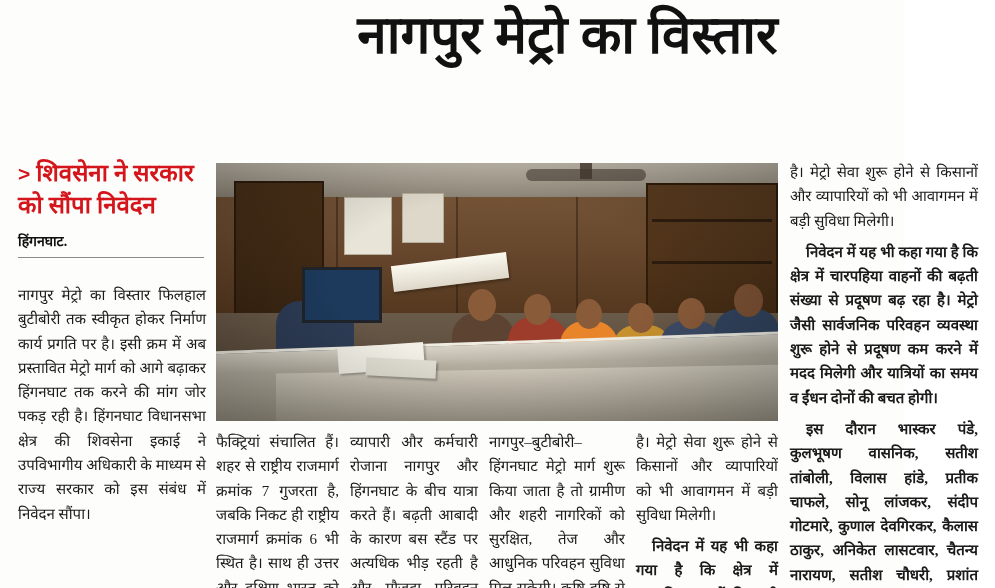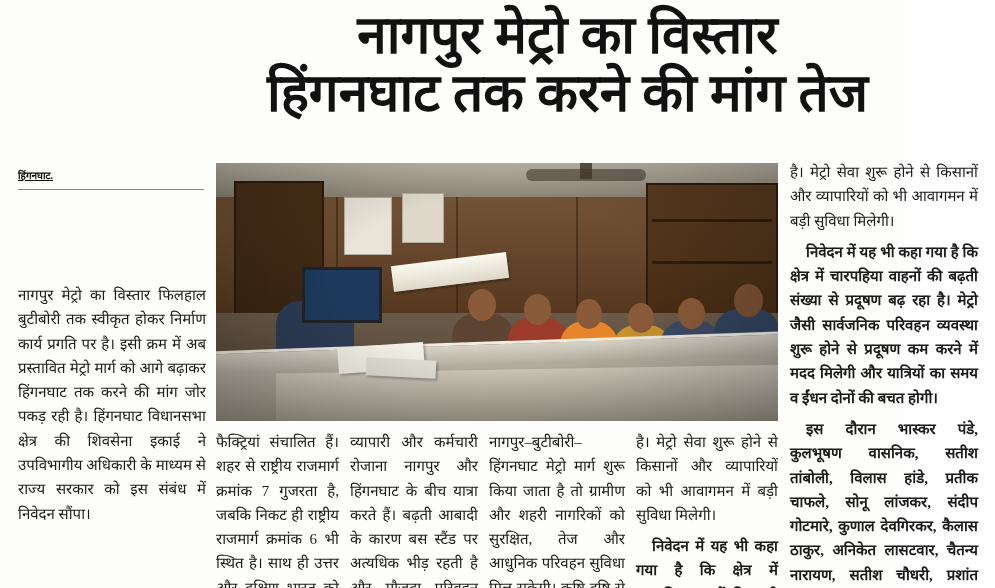--- a/index.html
+++ b/index.html
@@ -60,22 +60,21 @@
   }
   .kicker-text .arrow {
     font-family: "Liberation Sans", sans-serif;
     font-size: 21px;
   }
   .dateline {
     margin-top: 10px;
     color: #111111;
     font-family: "Liberation Serif", serif;
     font-weight: bold;
-    font-size: 10px;
-    text-decoration: underline;
+    font-size: 14px;
   }
   .rule {
     margin-top: 7px;
     border-top: 1px solid #8a8a8a;
     width: 186px;
   }
 
   .body-col {
     color: #1a1a1a;
     font-family: "Liberation Serif", serif;
@@ -258,24 +257,27 @@
     width: 188px;
   }
 </style>
 </head>
 <body>
 
 <div class="page">
 
   <div class="headline">
     <div class="line1">नागपुर मेट्रो का विस्तार</div>
-    <div class="line2">हिंगनघाट तक करने की मांग तेज</div>
   </div>
 
   <div class="kicker">
+    <div class="kicker-text">
+      <span class="arrow">&gt;</span>
+      <span>शिवसेना ने सरकार को सौंपा निवेदन</span>
+    </div>
     <div class="dateline">हिंगनघाट.</div>
     <div class="rule"></div>
   </div>
 
   <div class="body-col col-left">
     <p>नागपुर मेट्रो का विस्तार फिलहाल बुटीबोरी तक स्वीकृत होकर निर्माण कार्य प्रगति पर है। इसी क्रम में अब प्रस्तावित मेट्रो मार्ग को आगे बढ़ाकर हिंगनघाट तक करने की मांग जोर पकड़ रही है। हिंगनघाट विधानसभा क्षेत्र की शिवसेना इकाई ने उपविभागीय अधिकारी के माध्यम से राज्य सरकार को इस संबंध में निवेदन सौंपा।</p>
   </div>
 
   <div class="photo-wrap">
     <div class="photo">

